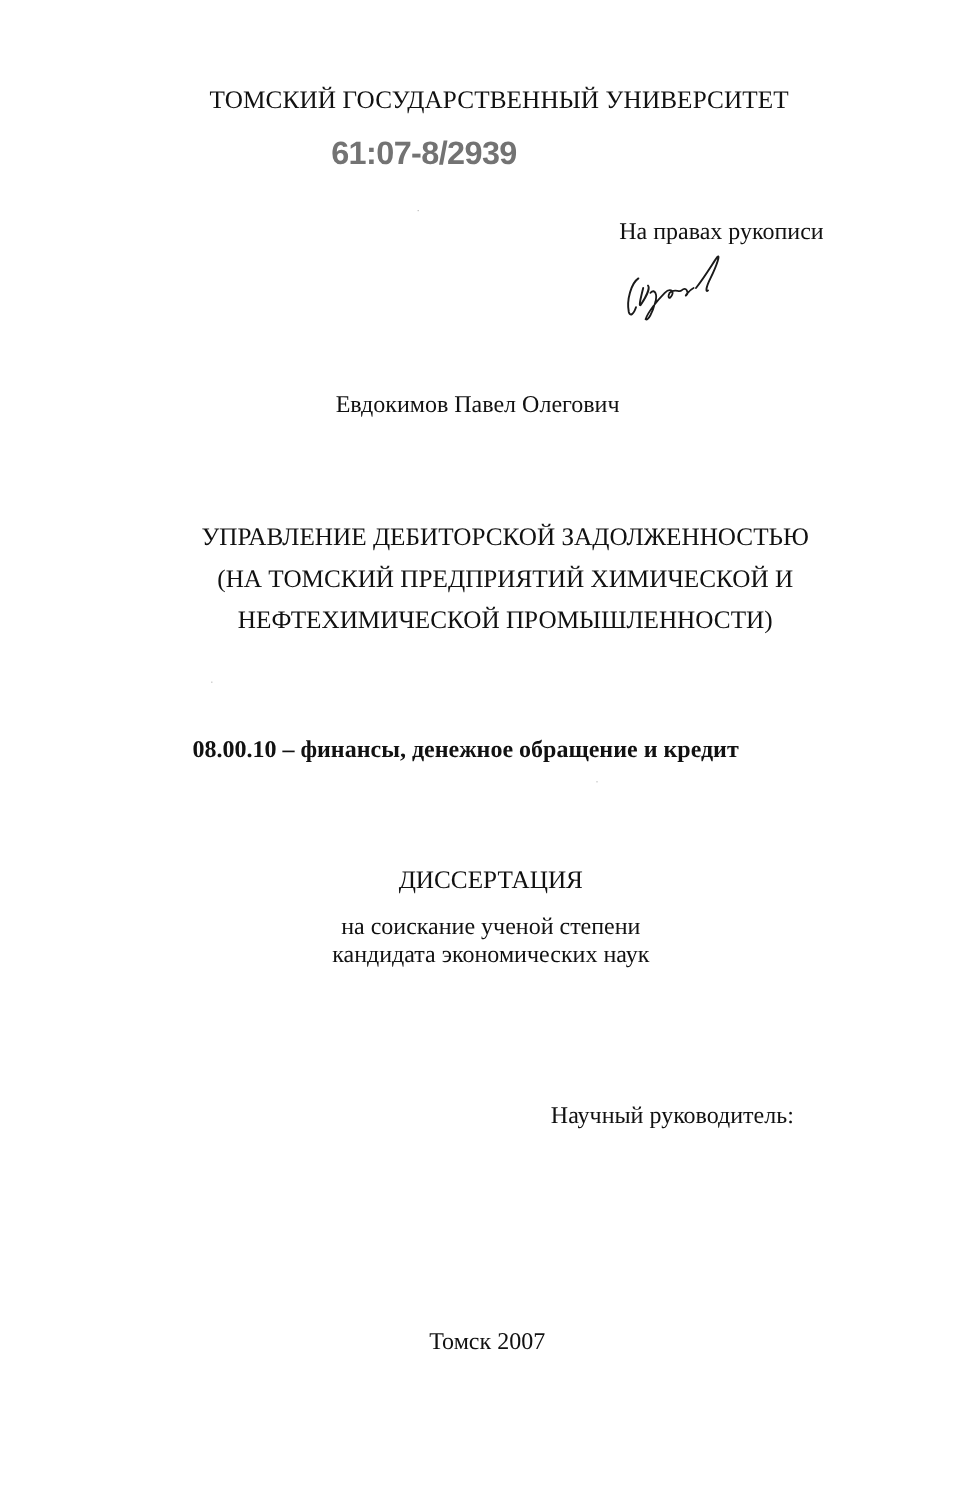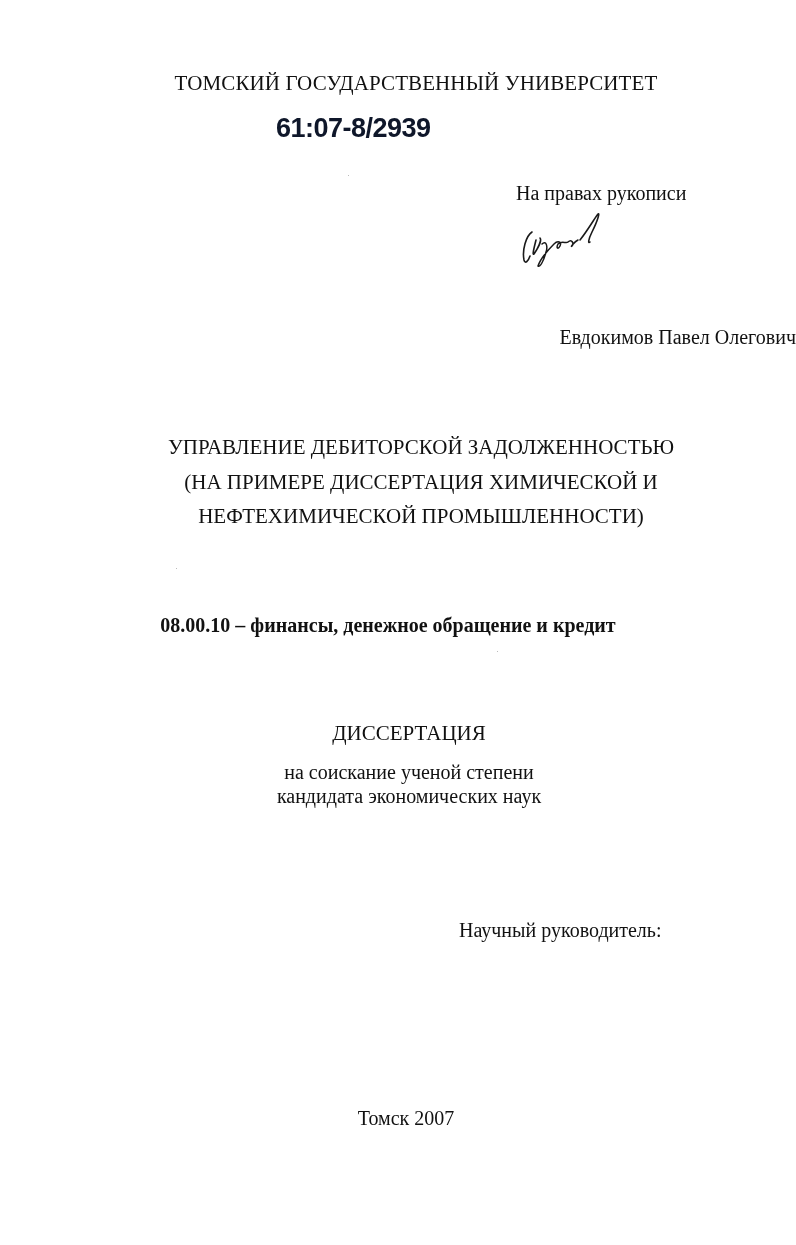--- a/index.html
+++ b/index.html
@@ -21,33 +21,33 @@
       text-align: center;
       font-size: 21px;
       letter-spacing: 0.1px;
     }
     .code {
       left: 276px; top: 113px;
       font-family: "Liberation Sans", "DejaVu Sans", sans-serif;
       font-weight: bold;
       font-size: 27px;
       letter-spacing: -0.5px;
-      color: #0f172a;
+      color: #737373;
     }
     .rights {
       left: 516px; top: 182px;
       font-size: 20px;
     }
     .signature {
       left: 518px; top: 210px;
       width: 90px; height: 60px;
     }
     .author {
       left: 0; width: 796px; top: 326px;
-      text-align: right;
+      text-align: center;
       font-size: 20px;
     }
     .title {
       left: 0; width: 796px; top: 430px;
       text-align: center;
       font-size: 21px;
       line-height: 34.5px;
       white-space: normal;
     }
     .title div { white-space: nowrap; padding-left: 46px; }
@@ -102,21 +102,21 @@
   <path d="M14 22 C 8 26, 4 40, 6 50 C 7 54, 10 52, 12 46" fill="none" stroke="#1a1a1a" stroke-width="1.6" stroke-linecap="round"></path>
   <path d="M18 30 C 16 38, 14 46, 16 44 C 20 38, 24 30, 22 28" fill="none" stroke="#1a1a1a" stroke-width="1.6" stroke-linecap="round"></path>
   <path d="M24 34 C 28 30, 30 36, 28 42 C 26 50, 22 58, 20 56 C 22 50, 30 40, 36 34 C 40 30, 44 32, 42 36 C 40 40, 38 38, 40 34 C 44 30, 48 34, 50 32 C 54 28, 56 34, 54 36 C 52 38, 56 32, 60 30" fill="none" stroke="#1a1a1a" stroke-width="1.5" stroke-linecap="round"></path>
   <path d="M62 30 C 70 20, 78 6, 80 4 C 82 2, 80 10, 74 22 C 70 30, 70 34, 72 32" fill="none" stroke="#1a1a1a" stroke-width="1.6" stroke-linecap="round"></path>
 </svg>
 
 <div class="abs author">Евдокимов Павел Олегович</div>
 
 <div class="abs title">
   <div>УПРАВЛЕНИЕ ДЕБИТОРСКОЙ ЗАДОЛЖЕННОСТЬЮ</div>
-  <div>(НА ПРИМЕРЕ ДИССЕРТАЦИЯ ХИМИЧЕСКОЙ И</div>
+  <div>(НА ТОМСКИЙ ПРЕДПРИЯТИЙ ХИМИЧЕСКОЙ И</div>
   <div>НЕФТЕХИМИЧЕСКОЙ ПРОМЫШЛЕННОСТИ)</div>
 </div>
 
 <div class="abs specialty">08.00.10 – финансы, денежное обращение и кредит</div>
 
 <div class="abs doctype">ДИССЕРТАЦИЯ</div>
 
 <div class="abs degree">
   <div>на соискание ученой степени</div>
   <div>кандидата экономических наук</div>

